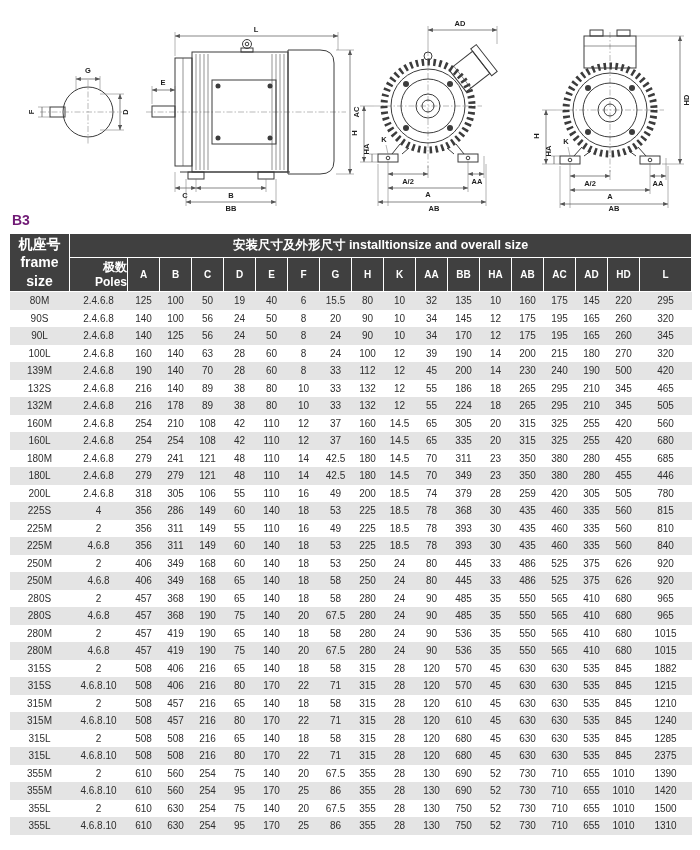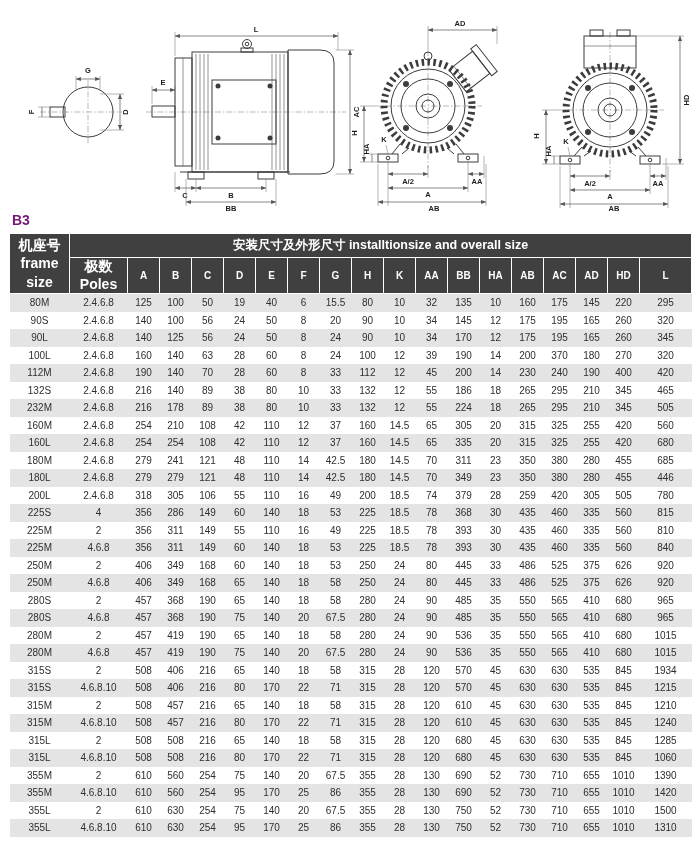--- a/index.html
+++ b/index.html
@@ -11,21 +11,21 @@
   svg .cl{stroke:#8a8a8a;stroke-width:.6;fill:none;stroke-dasharray:6 2 1.5 2;}
   svg .dim{stroke:#555;stroke-width:.7;fill:none;}
   svg .ext{stroke:#777;stroke-width:.55;fill:none;}
   svg .lbl{font:bold 7.5px "Liberation Sans",sans-serif;fill:#1d1d1d;text-anchor:middle;}
   svg .dot{fill:#3c3c3c;stroke:none;}
   .section-label{font-size:14px;font-weight:bold;color:#701a75;margin:0 0 5px 12px;}
   table.spec{width:682px;margin:0 9px;border-collapse:collapse;table-layout:fixed;}
   table.spec thead th{background:#404040;color:#fff;border:1px solid #fff;font-weight:bold;padding:0;}
   th.banner-th{font-size:12.5px;height:23px;}
   th.frame-th{font-size:14px;line-height:1.3;font-weight:bold;}
-  th.poles-th{font-size:14px;line-height:1.25;height:33px;}
+  th.poles-th{font-size:12px;line-height:1.25;height:33px;text-align:right;}
   th.dim-th{font-size:10px;}
   table.spec tbody td{font-size:10px;color:#2e2e2e;text-align:center;height:17.5px;padding:0;white-space:nowrap;overflow:hidden;}
   table.spec tbody tr:nth-child(odd){background:#e4e4e4;}
   table.spec tbody tr:nth-child(even){background:#ffffff;}
   td.c-poles{text-align:left;padding-left:7px;margin-top:48px;}
 </style>
 </head>
 <body>
 
 <div class="drawings">
@@ -345,44 +345,44 @@
         <td class="c-dim">28</td>
         <td class="c-dim">60</td>
         <td class="c-dim">8</td>
         <td class="c-dim">24</td>
         <td class="c-dim">100</td>
         <td class="c-dim">12</td>
         <td class="c-dim">39</td>
         <td class="c-dim">190</td>
         <td class="c-dim">14</td>
         <td class="c-dim">200</td>
-        <td class="c-dim">370</td>
+        <td class="c-dim">215</td>
         <td class="c-dim">180</td>
         <td class="c-dim">270</td>
         <td class="c-dim">320</td>
       </tr>
       <tr>
-        <td class="c-frame">112M</td>
+        <td class="c-frame">139M</td>
         <td class="c-poles">2.4.6.8</td>
         <td class="c-dim">190</td>
         <td class="c-dim">140</td>
         <td class="c-dim">70</td>
         <td class="c-dim">28</td>
         <td class="c-dim">60</td>
         <td class="c-dim">8</td>
         <td class="c-dim">33</td>
         <td class="c-dim">112</td>
         <td class="c-dim">12</td>
         <td class="c-dim">45</td>
         <td class="c-dim">200</td>
         <td class="c-dim">14</td>
         <td class="c-dim">230</td>
         <td class="c-dim">240</td>
         <td class="c-dim">190</td>
-        <td class="c-dim">400</td>
+        <td class="c-dim">500</td>
         <td class="c-dim">420</td>
       </tr>
       <tr>
         <td class="c-frame">132S</td>
         <td class="c-poles">2.4.6.8</td>
         <td class="c-dim">216</td>
         <td class="c-dim">140</td>
         <td class="c-dim">89</td>
         <td class="c-dim">38</td>
         <td class="c-dim">80</td>
@@ -393,21 +393,21 @@
         <td class="c-dim">55</td>
         <td class="c-dim">186</td>
         <td class="c-dim">18</td>
         <td class="c-dim">265</td>
         <td class="c-dim">295</td>
         <td class="c-dim">210</td>
         <td class="c-dim">345</td>
         <td class="c-dim">465</td>
       </tr>
       <tr>
-        <td class="c-frame">232M</td>
+        <td class="c-frame">132M</td>
         <td class="c-poles">2.4.6.8</td>
         <td class="c-dim">216</td>
         <td class="c-dim">178</td>
         <td class="c-dim">89</td>
         <td class="c-dim">38</td>
         <td class="c-dim">80</td>
         <td class="c-dim">10</td>
         <td class="c-dim">33</td>
         <td class="c-dim">132</td>
         <td class="c-dim">12</td>
@@ -726,21 +726,21 @@
         <td class="c-dim">58</td>
         <td class="c-dim">315</td>
         <td class="c-dim">28</td>
         <td class="c-dim">120</td>
         <td class="c-dim">570</td>
         <td class="c-dim">45</td>
         <td class="c-dim">630</td>
         <td class="c-dim">630</td>
         <td class="c-dim">535</td>
         <td class="c-dim">845</td>
-        <td class="c-dim">1934</td>
+        <td class="c-dim">1882</td>
       </tr>
       <tr>
         <td class="c-frame">315S</td>
         <td class="c-poles">4.6.8.10</td>
         <td class="c-dim">508</td>
         <td class="c-dim">406</td>
         <td class="c-dim">216</td>
         <td class="c-dim">80</td>
         <td class="c-dim">170</td>
         <td class="c-dim">22</td>
@@ -831,21 +831,21 @@
         <td class="c-dim">71</td>
         <td class="c-dim">315</td>
         <td class="c-dim">28</td>
         <td class="c-dim">120</td>
         <td class="c-dim">680</td>
         <td class="c-dim">45</td>
         <td class="c-dim">630</td>
         <td class="c-dim">630</td>
         <td class="c-dim">535</td>
         <td class="c-dim">845</td>
-        <td class="c-dim">1060</td>
+        <td class="c-dim">2375</td>
       </tr>
       <tr>
         <td class="c-frame">355M</td>
         <td class="c-poles">2</td>
         <td class="c-dim">610</td>
         <td class="c-dim">560</td>
         <td class="c-dim">254</td>
         <td class="c-dim">75</td>
         <td class="c-dim">140</td>
         <td class="c-dim">20</td>

